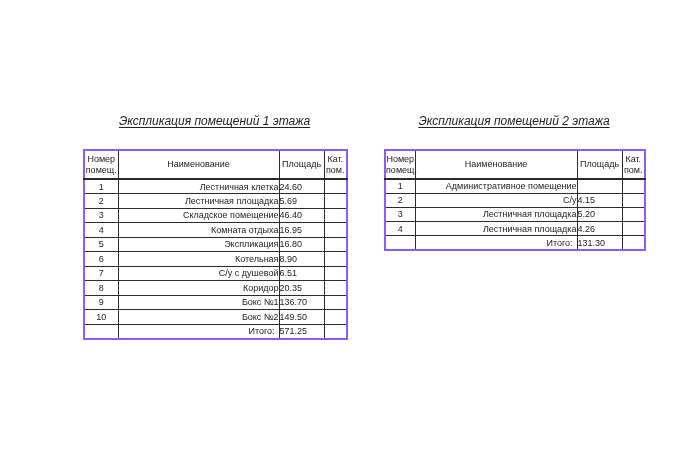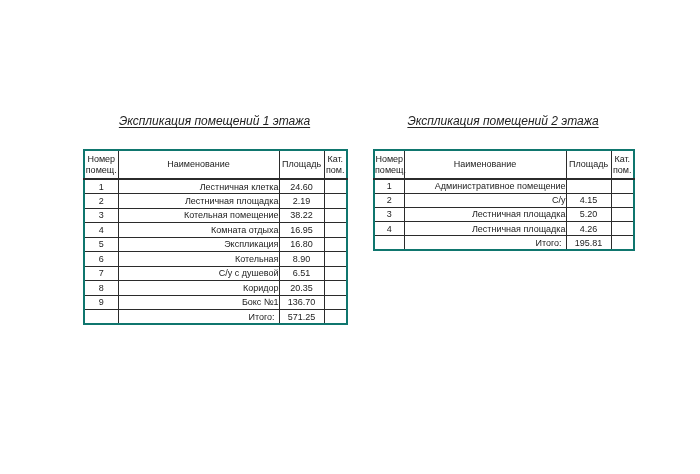--- a/index.html
+++ b/index.html
@@ -7,40 +7,40 @@
   body {
     width: 700px; height: 474px;
     position: relative;
     font-family: "Liberation Sans", sans-serif;
     color: #222222;
   }
   .sheet { position: absolute; inset: 0; background: #ffffff; overflow: hidden; }
 
   .block { position: absolute; top: 114px; }
   .block-floor1 { left: 83px; width: 263px; }
-  .block-floor2 { left: 373px; width: 260px; }
+  .block-floor2 { left: 384px; width: 260px; }
 
   .title {
     font-size: 12px;
     line-height: 14px;
     font-style: italic;
     font-weight: normal;
     text-align: center;
     text-decoration: underline;
     text-underline-offset: 2px;
     white-space: nowrap;
     color: #222222;
   }
 
   table.exp-table {
     margin-top: 21px;
     border-collapse: collapse;
     table-layout: fixed;
     width: 100%;
-    border: 2px solid #0f766e;
+    border: 2px solid #8b5cf6;
     background: #ffffff;
   }
   .exp-table th, .exp-table td {
     border: 1px solid #2b2b2b;
     font-size: 9px;
     font-weight: normal;
     vertical-align: middle;
     padding: 0;
   }
   .exp-table thead th {
@@ -48,21 +48,21 @@
     text-align: center;
     white-space: pre-line;
     line-height: 1.15;
     border-bottom: 2px solid #2b2b2b;
   }
   .block-floor1 tbody td { height: 14.5px; }
   .block-floor2 tbody td { height: 14.2px; }
 
   .c-num  { text-align: center; }
   .c-name { text-align: right; padding-left: 7px; white-space: nowrap; overflow: hidden; }
-  .c-area { text-align: center; white-space: nowrap; }
+  .c-area { white-space: nowrap; }
   .c-cat  { }
   td.total-label { text-align: right; padding-right: 4px; padding-left: 0; }
 </style>
 </head>
 <body>
 
 <div class="sheet">
 
   <section class="block block-floor1">
     <h2 class="title">Экспликация помещений 1 этажа</h2>
@@ -86,27 +86,27 @@
       <tbody>
         <tr>
           <td class="c-num">1</td>
           <td class="c-name">Лестничная клетка</td>
           <td class="c-area">24.60</td>
           <td class="c-cat"></td>
         </tr>
         <tr>
           <td class="c-num">2</td>
           <td class="c-name">Лестничная площадка</td>
-          <td class="c-area">2.19</td>
+          <td class="c-area">5.69</td>
           <td class="c-cat"></td>
         </tr>
         <tr>
           <td class="c-num">3</td>
-          <td class="c-name">Котельная помещение</td>
-          <td class="c-area">38.22</td>
+          <td class="c-name">Складское помещение</td>
+          <td class="c-area">46.40</td>
           <td class="c-cat"></td>
         </tr>
         <tr>
           <td class="c-num">4</td>
           <td class="c-name">Комната отдыха</td>
           <td class="c-area">16.95</td>
           <td class="c-cat"></td>
         </tr>
         <tr>
           <td class="c-num">5</td>
@@ -129,20 +129,26 @@
         <tr>
           <td class="c-num">8</td>
           <td class="c-name">Коридор</td>
           <td class="c-area">20.35</td>
           <td class="c-cat"></td>
         </tr>
         <tr>
           <td class="c-num">9</td>
           <td class="c-name">Бокс №1</td>
           <td class="c-area">136.70</td>
+          <td class="c-cat"></td>
+        </tr>
+        <tr>
+          <td class="c-num">10</td>
+          <td class="c-name">Бокс №2</td>
+          <td class="c-area">149.50</td>
           <td class="c-cat"></td>
         </tr>
         <tr>
           <td class="c-num"></td>
           <td class="c-name total-label">Итого:</td>
           <td class="c-area">571.25</td>
           <td class="c-cat"></td>
         </tr>
       </tbody>
     </table>
@@ -188,20 +194,20 @@
         </tr>
         <tr>
           <td class="c-num">4</td>
           <td class="c-name">Лестничная площадка</td>
           <td class="c-area">4.26</td>
           <td class="c-cat"></td>
         </tr>
         <tr>
           <td class="c-num"></td>
           <td class="c-name total-label">Итого:</td>
-          <td class="c-area">195.81</td>
+          <td class="c-area">131.30</td>
           <td class="c-cat"></td>
         </tr>
       </tbody>
     </table>
   </section>
 
 </div>
 
 </body></html>

